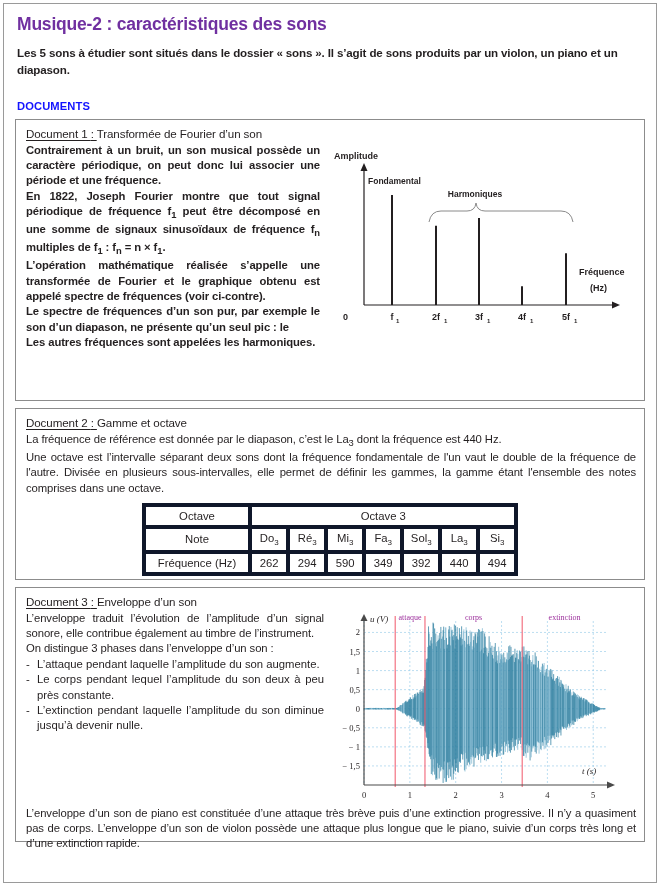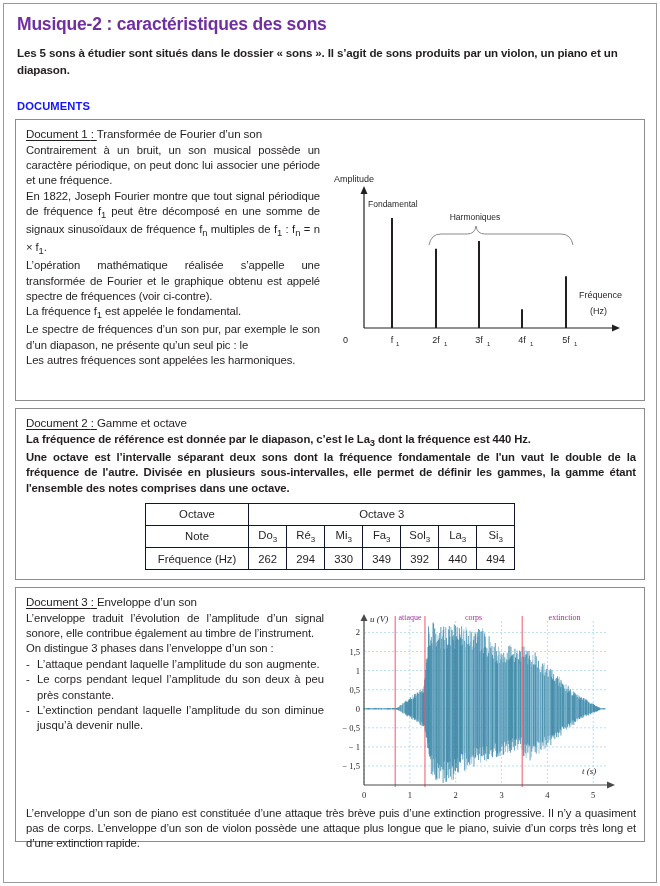--- a/index.html
+++ b/index.html
@@ -72,40 +72,40 @@
 
   .body-text {
     font-size: 11.3px;
     line-height: 1.36;
     text-align: justify;
     letter-spacing: -0.1px;
   }
   .body-text p { margin: 0; }
 
   
-  .d1-cols { display: flex; align-items: center; }
+  .d1-cols { display: flex; align-items: flex-start; font-weight: bold; }
   .d1-left { width: 296px; padding-left: 2px; }
   .d1-right { flex: 1; position: relative; height: 180px; }
   .d1-bottom { padding-left: 2px; margin-top: 1px; }
 
   
   .spectrum {
     position: absolute;
     left: 2px; top: 2px;
     width: 320px; height: 180px;
   }
 
   
   .octave-table {
     border-collapse: collapse;
     margin: 7px auto 0 auto;
     font-size: 11.3px;
   }
   .octave-table td {
-    border: 1px solid #0f172a;
+    border: 4px solid #0f172a;
     padding: 3px 6px;
     text-align: center;
     white-space: nowrap;
     height: 22px;
   }
   .octave-table td.label { padding: 3px 12px; }
   .octave-table td.freq { min-width: 38px; margin-top: 25px; }
   .octave-table sub { font-size: 8px; }
 
   
@@ -142,21 +142,20 @@
   <div class="docbox doc1">
     <div class="doc-head">
       <span class="underline">Document 1 </span><span class="underline">: </span><span>Transformée de Fourier d’un son</span>
     </div>
 
     <div class="d1-cols">
       <div class="d1-left body-text">
         <p>Contrairement à un bruit, un son musical possède un caractère périodique, on peut donc lui associer une période et une fréquence.</p>
         <p><span>En 1822, Joseph Fourier montre que tout signal périodique de fréquence f</span><sub>1</sub><span> peut être décomposé en une somme de signaux sinusoïdaux de fréquence f</span><sub>n</sub><span> multiples de f</span><sub>1</sub><span> : f</span><sub>n</sub><span> = n × f</span><sub>1</sub><span>.</span></p>
         <p>L’opération mathématique réalisée s’appelle une transformée de Fourier et le graphique obtenu est appelé spectre de fréquences (voir ci-contre).</p>
-        <p><span>La fréquence f</span><sub>1</sub><span> est appelée le fondamental.</span></p>
         <p>Le spectre de fréquences d’un son pur, par exemple le son d’un diapason, ne présente qu’un seul pic : le</p>
         <p>Les autres fréquences sont appelées les harmoniques.</p>
       </div>
 
       <div class="d1-right">
         <svg class="spectrum" viewBox="0 0 320 180">
 
           <line x1="42" y1="160" x2="290" y2="160" stroke="#231f20" stroke-width="1.2"></line>
           <polygon points="290,156.5 298,160 290,163.5" fill="#231f20"></polygon>
           <line x1="42" y1="160" x2="42" y2="26" stroke="#231f20" stroke-width="1.2"></line>
@@ -204,21 +203,21 @@
         </svg>
       </div>
     </div>
 
   </div>
 
   <div class="docbox doc2">
     <div class="doc-head">
       <span class="underline">Document 2 </span><span class="underline">: </span><span>Gamme et octave</span>
     </div>
-    <div class="body-text" style="padding-left:2px;font-weight:bold;">
+    <div class="body-text" style="padding-left:2px;">
       <p><span>La fréquence de référence est donnée par le diapason, c’est le La</span><sub>3</sub><span> dont la fréquence est 440 Hz.</span></p>
       <p>Une octave est l’intervalle séparant deux sons dont la fréquence fondamentale de l'un vaut le double de la fréquence de l'autre. Divisée en plusieurs sous-intervalles, elle permet de définir les gammes, la gamme étant l'ensemble des notes comprises dans une octave.</p>
     </div>
 
     <table class="octave-table">
       <tbody id="octave-tbody">
           <tr>
             <td class="label">Octave</td>
             <td colspan="7">Octave 3</td>
           </tr>
@@ -229,21 +228,21 @@
             <td class="freq">Mi<sub>3</sub></td>
             <td class="freq">Fa<sub>3</sub></td>
             <td class="freq">Sol<sub>3</sub></td>
             <td class="freq">La<sub>3</sub></td>
             <td class="freq">Si<sub>3</sub></td>
           </tr>
           <tr>
             <td class="label">Fréquence (Hz)</td>
             <td class="freq">262</td>
             <td class="freq">294</td>
-            <td class="freq">330</td>
+            <td class="freq">590</td>
             <td class="freq">349</td>
             <td class="freq">392</td>
             <td class="freq">440</td>
             <td class="freq">494</td>
           </tr>
         </tbody>
     </table>
   </div>
 
   <div class="docbox doc3">

